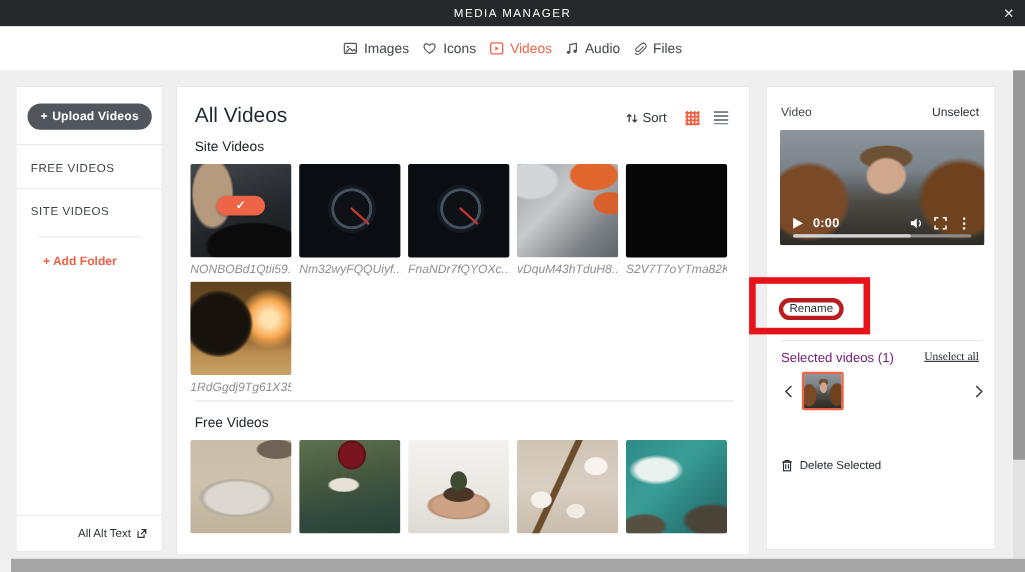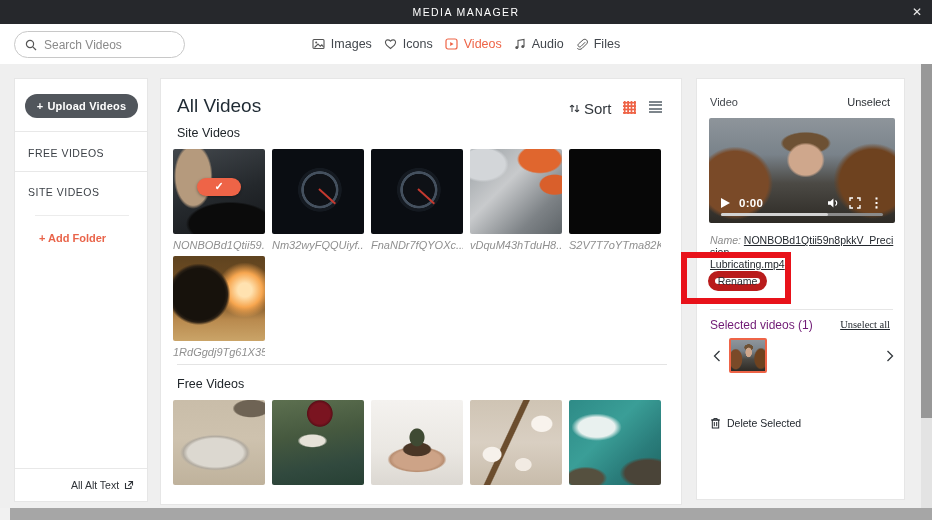--- a/index.html
+++ b/index.html
@@ -40,21 +40,21 @@
     justify-content:center; gap:4px; cursor:pointer; letter-spacing:.2px; }
   .sb-divider { position:absolute; left:0; width:132px; height:1px; background:#e8e8e8; }
   .sb-item { position:absolute; left:13px; font-size:10.5px; letter-spacing:.5px; color:#3c4147; cursor:pointer; }
   .sb-short-divider { position:absolute; left:20px; width:94px; height:1px; background:#ececec; }
   .add-folder { position:absolute; left:24px; font-size:11px; font-weight:700; color:#e9644a; cursor:pointer; }
   .alt-link { position:absolute; left:0; width:132px; text-align:center; font-size:10.5px; color:#2f3338;
     cursor:pointer; display:flex; align-items:center; justify-content:center; gap:5px;padding-left:43px; }
 
   
   .main-title { position:absolute; left:16px; top:16px; font-size:19px; color:#1f2a33; font-weight:400; }
-  .sort { position:absolute; left:408px; top:21px; display:flex; align-items:center; gap:4px; font-size:15px;
+  .sort { position:absolute; left:408px; top:21px; display:flex; align-items:center; gap:4px; font-size:12px;
     color:#32373c; cursor:pointer; }
   .view-grid { position:absolute; left:462px; top:22px; width:13px; height:13px; cursor:pointer;
     background-image:radial-gradient(circle 1.45px at 1.7px 1.7px, #ee6447 98%, transparent);
     background-size:3.4px 3.4px; }
   .view-list { position:absolute; left:488px; top:22px; width:13px; height:12px; cursor:pointer;
     background:repeating-linear-gradient(#7e868c 0 1.8px, transparent 1.8px 3.5px); }
   .vsec-title { font-size:12.5px; color:#20262b; margin:0 0 9px 16px; }
   #sections { position:absolute; left:0; top:47px; width:522px; }
   .vgrid { display:flex; flex-wrap:wrap; gap:5px 7px; padding:0 14px 0 12px; margin-bottom:6px; }
   .vitem { width:92px; cursor:pointer; }
@@ -126,21 +126,21 @@
     border-bottom:5.5px solid transparent; cursor:pointer; }
   .ptime { font-size:11.5px; font-weight:700; letter-spacing:.3px; }
   .pctrl .spacer { flex:1; }
   .kebab { font-size:13px; font-weight:700; line-height:1; cursor:pointer; }
   .pbar { position:absolute; left:12px; bottom:7px; width:162px; height:3px; background:#8b8b8b;
     border-radius:2px; cursor:pointer; }
   .pbar .loaded { width:66%; height:100%; background:#d2d2d2; border-radius:2px; }
   .rp-name { position:absolute; left:13px; top:155px; width:184px; font-size:10.5px; line-height:12px; }
   .rp-name .nlabel { font-style:italic; color:#8a8a8a; }
   .rp-name a { color:#23282e; text-decoration:underline; cursor:pointer; word-break:break-all; }
-  .rename-btn { position:absolute; left:11px; top:192px; width:59px; height:20px; border:7px solid #b91c1c;
+  .rename-btn { position:absolute; left:11px; top:192px; width:59px; height:20px; border:4px solid #b91c1c;
     border-radius:10px; background:#fff; font-size:10.5px; color:#2c3136; display:flex; align-items:center;
     justify-content:center; cursor:pointer; }
   .rp-divider { position:absolute; left:13px; top:230px; width:183px; height:1px; background:#e6e6e6; }
   .rp-selected { position:absolute; left:13px; top:239px; font-size:12px; color:#701a75; }
   .rp-unselect-all { position:absolute; right:14px; top:240px; font-size:10.5px; color:#23282e;
     text-decoration:underline; cursor:pointer;font-family:Liberation Serif, serif; }
   .carousel { position:absolute; left:0; top:259px; width:209px; height:40px; }
   .car-chev { position:absolute; top:8px; width:16px; height:20px; display:flex; align-items:center;
     justify-content:center; color:#33383d; cursor:pointer; }
   .car-chev svg { display:block; }
@@ -163,27 +163,20 @@
 <body>
 
 <div class="stage">
 
   <div class="titlebar">
     <span class="title">MEDIA MANAGER</span>
     <span class="close">✕</span>
   </div>
 
   <div class="tabbar">
-    <div class="search">
-      <svg width="12" height="12" viewBox="0 0 12 12">
-        <circle cx="5" cy="5" r="3.6" fill="none" stroke="#555" stroke-width="1.2"></circle>
-        <line x1="7.8" y1="7.8" x2="11" y2="11" stroke="#555" stroke-width="1.2"></line>
-      </svg>
-      <input type="text" value="" placeholder="Search Videos" style="">
-    </div>
     <div class="tabs" id="tabs">
         <span class="tab">
           <span class="ticon">
             <svg width="13" height="12" viewBox="0 0 13 12">
               <rect x="1" y="1.5" width="11" height="9" rx="1" fill="none" stroke="#555" stroke-width="1.1"></rect>
               <circle cx="4.2" cy="4.6" r="1" fill="#555"></circle>
               <path d="M2.5 9.5 L6 6 L8.3 8.3 L9.8 6.8 L11.5 8.8" fill="none" stroke="#555" stroke-width="1.1"></path>
             </svg>
           </span>
           <span>Images</span>
@@ -332,25 +325,20 @@
         <svg width="12" height="12" viewBox="0 0 12 12">
           <path d="M1 4 V1 H4 M8 1 H11 V4 M11 8 V11 H8 M4 11 H1 V8" fill="none" stroke="#fff" stroke-width="1.4"></path>
         </svg>
         <span class="kebab">⋮</span>
       </div>
       <div class="pbar">
           <div class="loaded"></div>
         </div>
     </div>
 
-    <div class="rp-name">
-      <span class="nlabel">Name:</span>
-      <a><span>NONBOBd1Qtii59n8pkkV_Precision</span><br>
-        <span>Lubricating.mp4</span></a>
-    </div>
 
     <div class="rename-btn">Rename</div>
     <div class="rp-divider"></div>
 
     <div class="rp-selected">Selected videos (1)</div>
     <div class="rp-unselect-all">Unselect all</div>
 
     <div class="carousel">
       <div class="car-chev" style="left:12px">
         <svg width="8" height="12" viewBox="0 0 8 12">

